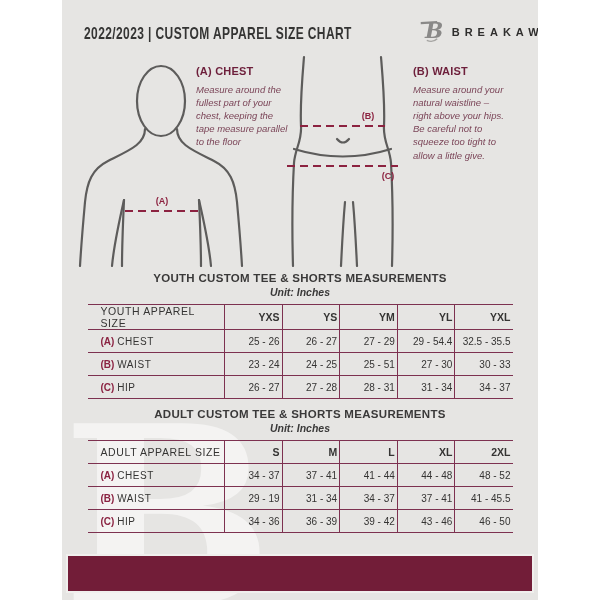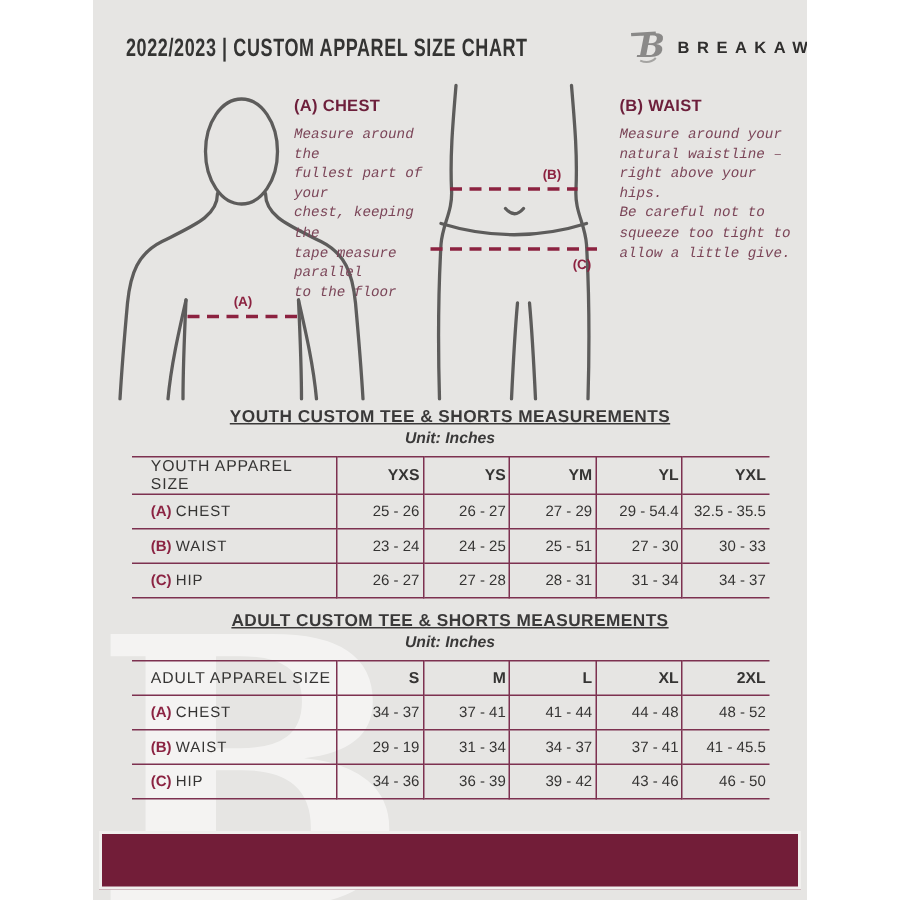--- a/index.html
+++ b/index.html
@@ -23,30 +23,30 @@
   .brand { display:flex; align-items:center; gap:7px; }
   .brand-name { font-size:11px; font-weight:bold; letter-spacing:5px; color:#2f2e2d; }
 
   
   .diagrams { position:absolute; top:53px; left:0; right:0; height:216px; }
   .fig { position:absolute; top:0; }
   .fig-torso { left:16px; }
   .fig-lower { left:218px; }
   .info { position:absolute; }
   .info h3 { font-size:11px; font-weight:800; color:#6d1f3b; margin-bottom:6px; letter-spacing:0.2px; }
-  .info p { font-size:9.5px; font-style:italic; color:#7b4558; line-height:1.38; white-space:pre-line;font-family:Liberation Mono, monospace; }
+  .info p { font-size:9.5px; font-style:italic; color:#7b4558; line-height:1.38; white-space:pre-line; }
   .info-a { left:134px; top:12px; width:102px; }
   .info-b { left:351px; top:12px; width:118px; }
   .info-c { left:351px; top:114px; width:120px; }
 
   
   .tbl-block { position:absolute; left:0; right:0; }
   .tbl-youth { top:272px; }
   .tbl-adult { top:408px; }
-  .tbl-title { text-align:center; font-size:11.5px; font-weight:bold; color:#3a3939; letter-spacing:0.3px;text-decoration:underline; }
+  .tbl-title { text-align:center; font-size:11.5px; font-weight:bold; color:#3a3939; letter-spacing:0.3px; }
   .tbl-unit  { text-align:center; font-size:10.5px; font-style:italic; font-weight:bold; color:#3a3939; margin-top:2px; }
   table { width:425px; margin:6px auto 0; border-collapse:collapse; table-layout:fixed; }
   col.c-label { width:137px; }
   th, td { border:1.5px solid #7d3150; height:23px; text-align:right; vertical-align:middle;
            font-size:10px; color:#353433; padding:0 2px; }
   tr > :first-child { border-left:none; text-align:left; padding-left:13px; }
   tr > :last-child { border-right:none; }
   th { font-weight:bold; font-size:10.5px; }
   th.lbl { font-weight:normal; letter-spacing:0.6px; font-size:10.5px; }
   td .mk { color:#8b2342; font-weight:bold; }

